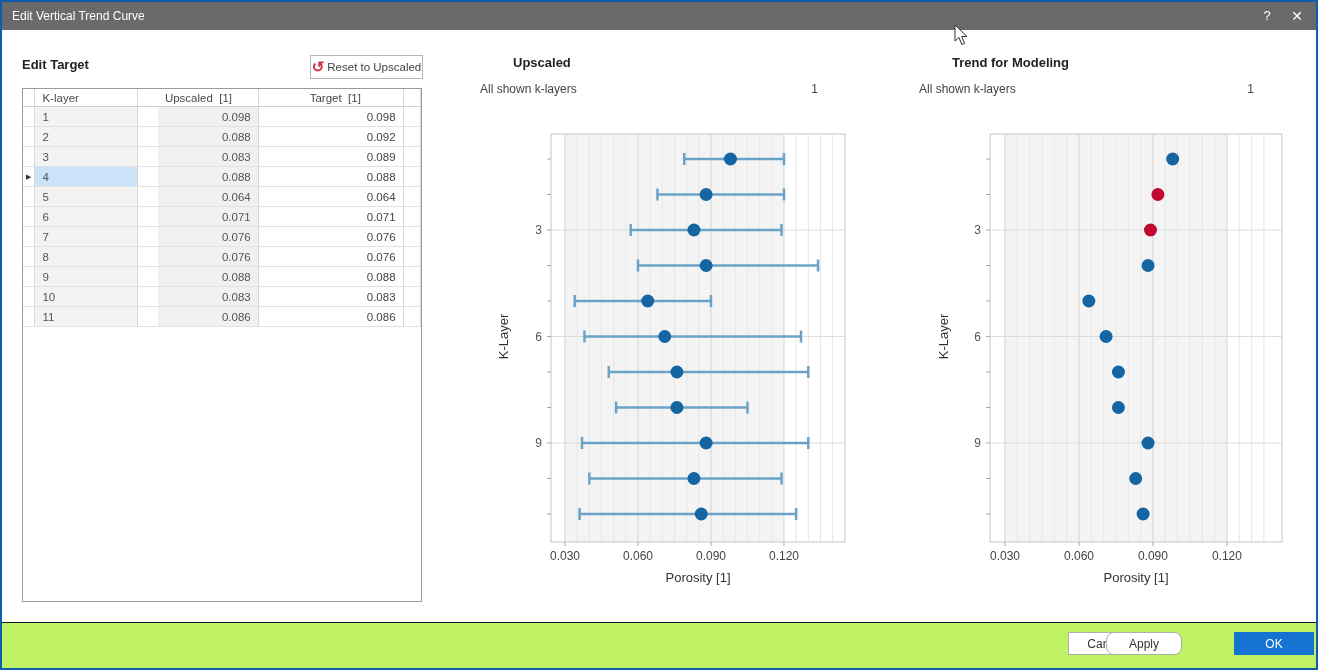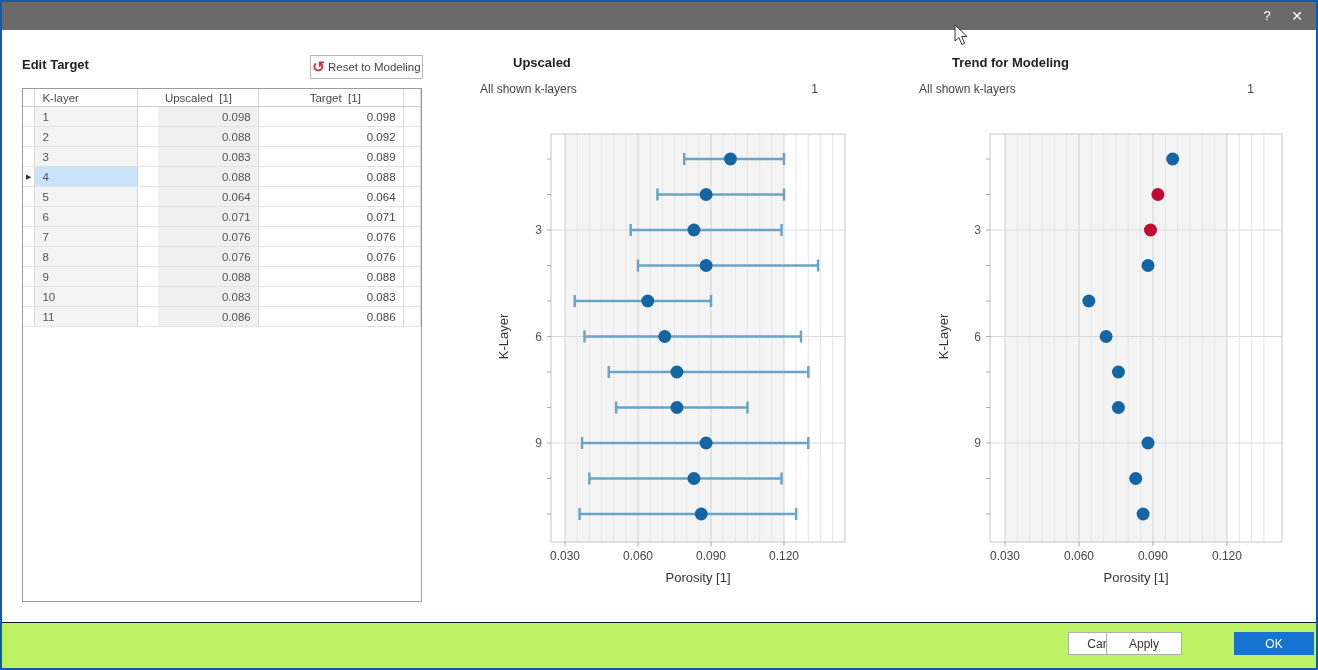--- a/index.html
+++ b/index.html
@@ -39,39 +39,40 @@
   
   .chart-title{position:absolute;top:53px;font-size:13px;font-weight:bold;color:#222;margin-left:33px;}
   .chart-sub{position:absolute;top:80px;font-size:12px;color:#444;}
   .chart-sub-val{position:absolute;top:80px;font-size:12px;color:#444;text-align:right;}
   svg text{font-family:"Liberation Sans",sans-serif;}
   
   #footer{position:absolute;left:0;bottom:0;width:100%;height:46px;background:#bef264;border-top:1px solid #0f172a;}
   .f-btn{position:absolute;top:9px;height:23px;background:#fff;border:1px solid #aeaeae;font-size:12px;color:#333;
     font-family:"Liberation Sans",sans-serif;display:flex;align-items:center;justify-content:center;}
   #cancel-btn{left:1066px;width:76px;}
-  #apply-btn{left:1104px;width:76px;}
+  #apply-btn{left:1104px;width:76px;border-radius:8px;}
   #ok-btn{left:1232px;width:80px;background:#1673d2;border:1px solid #1673d2;color:#fff;}
   #cursor{position:absolute;left:952px;top:22px;pointer-events:none;}
 </style>
 </head>
 <body>
 
 <div id="window">
 
   <div id="titlebar">
+    <span class="title">Edit Vertical Trend Curve</span>
     <span class="tb-btn" id="help-btn">?</span>
     <span class="tb-btn" id="close-btn">✕</span>
   </div>
 
   <div id="edit-target-heading">Edit Target</div>
 
   <button id="reset-btn">
     <span class="reset-icon">↺</span>
-    <span>Reset to Modeling</span>
+    <span>Reset to Upscaled</span>
   </button>
 
   <div id="table-panel">
     <div class="t-row header" id="table-header">
         <div class="t-cell c0" style="white-space: pre;"></div>
         <div class="t-cell c1" style="white-space: pre;">K-layer</div>
         <div class="t-cell c2" style="white-space: pre;">Upscaled  [1]</div>
         <div class="t-cell c3" style="white-space: pre;">Target  [1]</div>
         <div class="t-cell c4" style="white-space: pre;"></div>
       </div>

